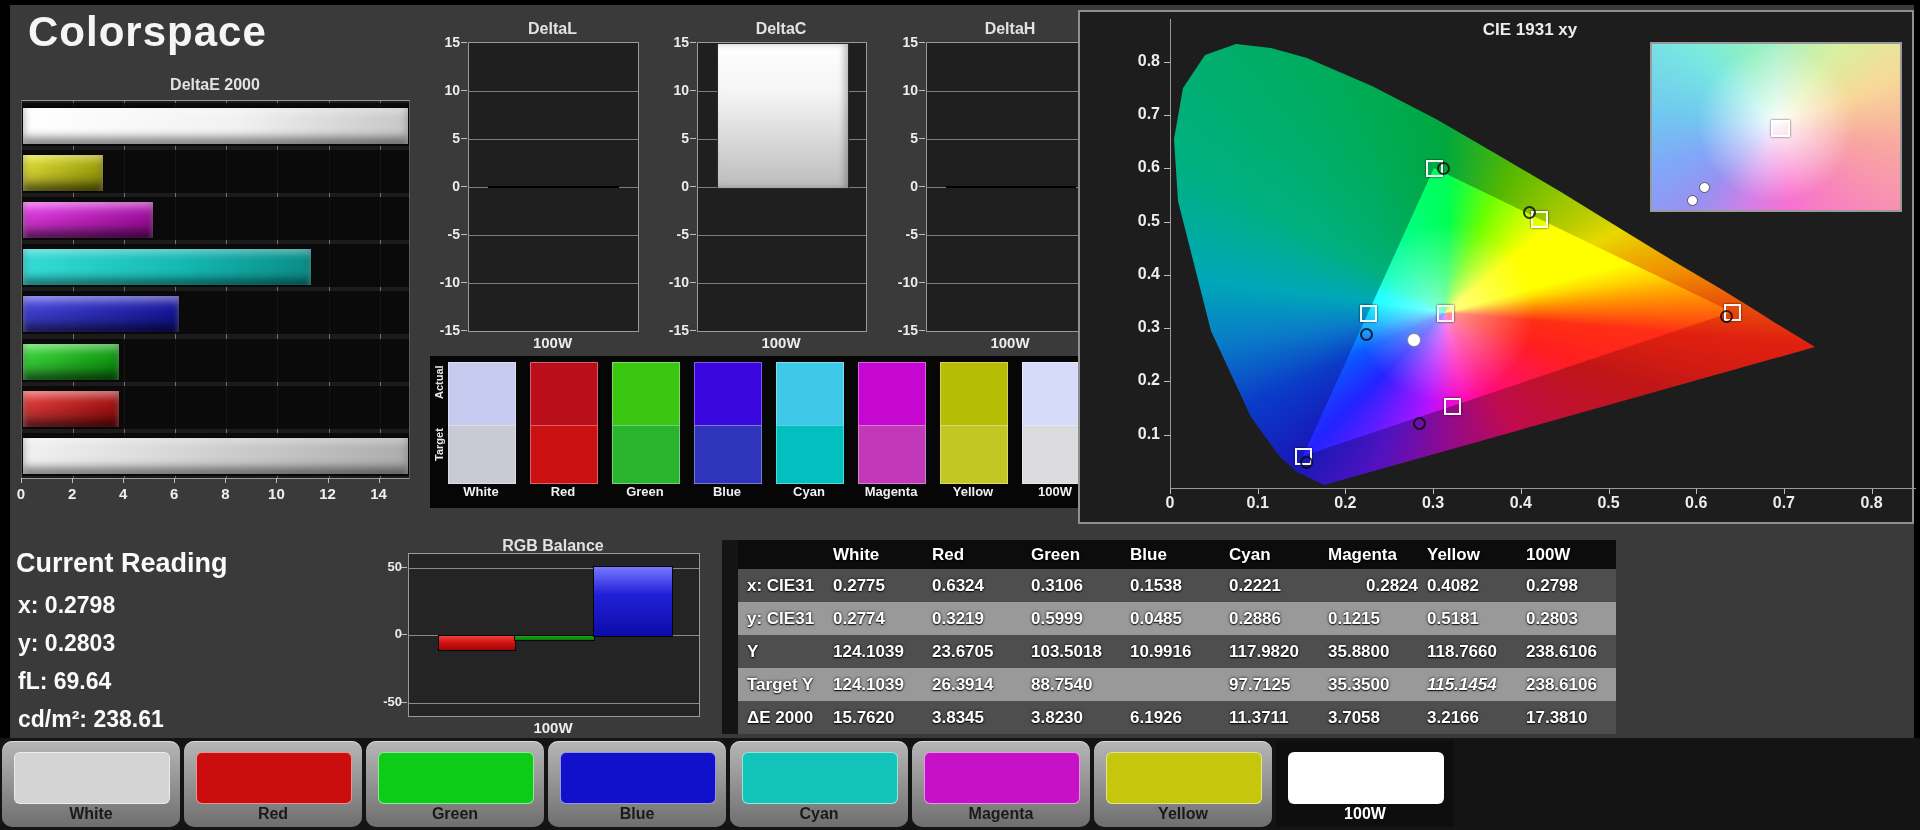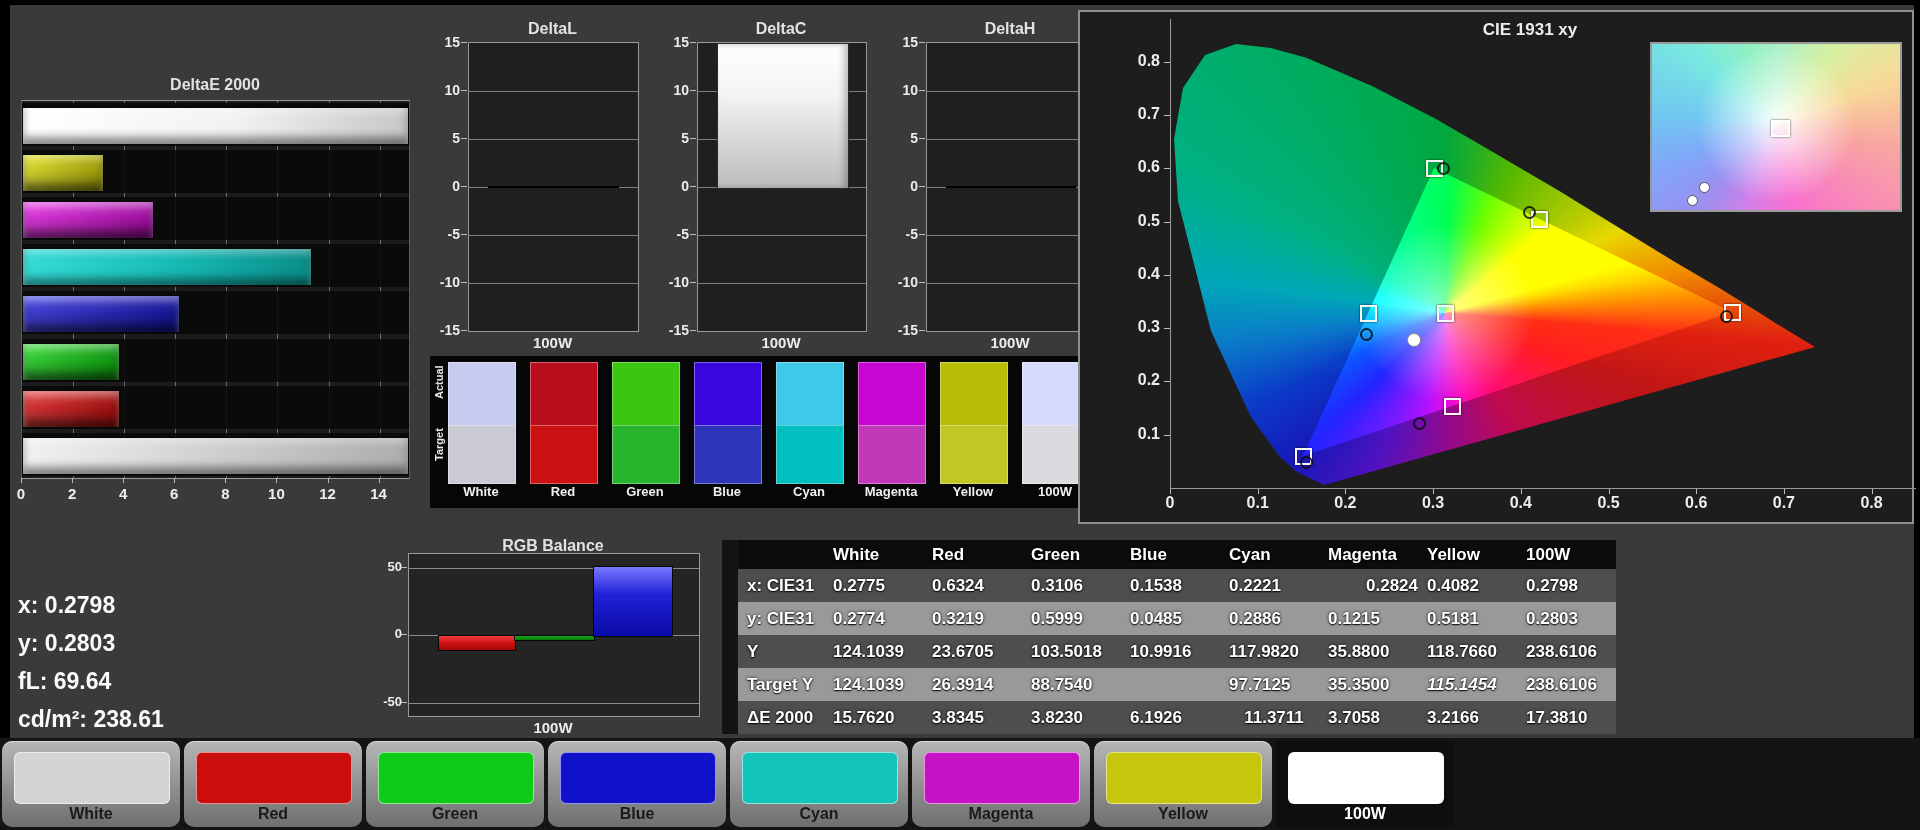--- a/index.html
+++ b/index.html
@@ -101,20 +101,21 @@
   .pat-swatch{position:absolute;left:12px;top:11px;width:154px;height:50px;border-radius:6px;border:1px solid rgba(255,255,255,0.55);}
   .pat-label{position:absolute;left:0;top:64px;width:178px;text-align:center;font-size:16px;font-weight:700;color:#1a1a1a;}
   .pat-btn.selected .pat-label{color:#fff;}
 </style>
 </head>
 <body>
 
 <div class="stage">
   <div class="bg-main"></div>
 
+  <div class="page-title">Colorspace</div>
 
   <div class="chart-title" style="left:20px;top:76px;width:390px;">DeltaE 2000</div>
   <div class="deltae-plot" id="deltae-plot">
       <div class="de-grid" style="left: 51.0891px;"></div>
       <div class="de-grid" style="left: 102.178px;"></div>
       <div class="de-grid" style="left: 153.267px;"></div>
       <div class="de-grid" style="left: 204.356px;"></div>
       <div class="de-grid" style="left: 255.446px;"></div>
       <div class="de-grid" style="left: 306.535px;"></div>
       <div class="de-grid" style="left: 357.624px;"></div>
@@ -319,20 +320,21 @@
         <div class="cie-ydash" style="top: 49.6px;"></div>
         <div class="cie-ylab" style="left: 10px; top: 39.6px;">0.8</div>
       </div>
     <div class="cie-inset">
       <div class="inset-square"></div>
       <div class="inset-dot" style="left:14%;top:91%;"></div>
       <div class="inset-dot" style="left:19%;top:83%;"></div>
     </div>
   </div>
 
+  <div class="section-title">Current Reading</div>
   <div id="current-reading">
       <div class="reading-item" style="top: 592px;">x: 0.2798</div>
       <div class="reading-item" style="top: 630px;">y: 0.2803</div>
       <div class="reading-item" style="top: 668px;">fL: 69.64</div>
       <div class="reading-item" style="top: 706px;">cd/m²: 238.61</div>
     </div>
 
   <div class="chart-title" style="left:408px;top:537px;width:290px;">RGB Balance</div>
   <div class="rgb-plot" id="rgb-plot">
       <div class="rgb-grid" style="top: 13.5px;"></div>
@@ -413,21 +415,21 @@
         <div class="rt-cell" style="width: 99px; line-height: 33px; position: relative; font-style: italic;">115.1454</div>
         <div class="rt-cell" style="width: 99px; line-height: 33px; position: relative;">238.6106</div>
       </div>
       <div class="rt-row" style="top: 161px; height: 33px; background: rgb(78, 78, 78);">
         <div class="rt-cell rt-edge" style="width: 16px; line-height: 33px; position: relative;"></div>
         <div class="rt-cell" style="width: 86px; line-height: 33px; position: relative;">ΔE 2000</div>
         <div class="rt-cell" style="width: 99px; line-height: 33px; position: relative;">15.7620</div>
         <div class="rt-cell" style="width: 99px; line-height: 33px; position: relative;">3.8345</div>
         <div class="rt-cell" style="width: 99px; line-height: 33px; position: relative;">3.8230</div>
         <div class="rt-cell" style="width: 99px; line-height: 33px; position: relative;">6.1926</div>
-        <div class="rt-cell" style="width: 99px; line-height: 33px; position: relative; text-align: center;">11.3711</div>
+        <div class="rt-cell" style="width: 99px; line-height: 33px; position: relative;">11.3711</div>
         <div class="rt-cell" style="width: 99px; line-height: 33px; position: relative;">3.7058</div>
         <div class="rt-cell" style="width: 99px; line-height: 33px; position: relative;">3.2166</div>
         <div class="rt-cell" style="width: 99px; line-height: 33px; position: relative;">17.3810</div>
       </div>
     </div>
 
   <div class="bottombar">
     <div id="pattern-buttons">
         <div class="pat-btn" style="left: 2px;">
           <div class="pat-swatch" style="background: rgb(212, 212, 212);"></div>

